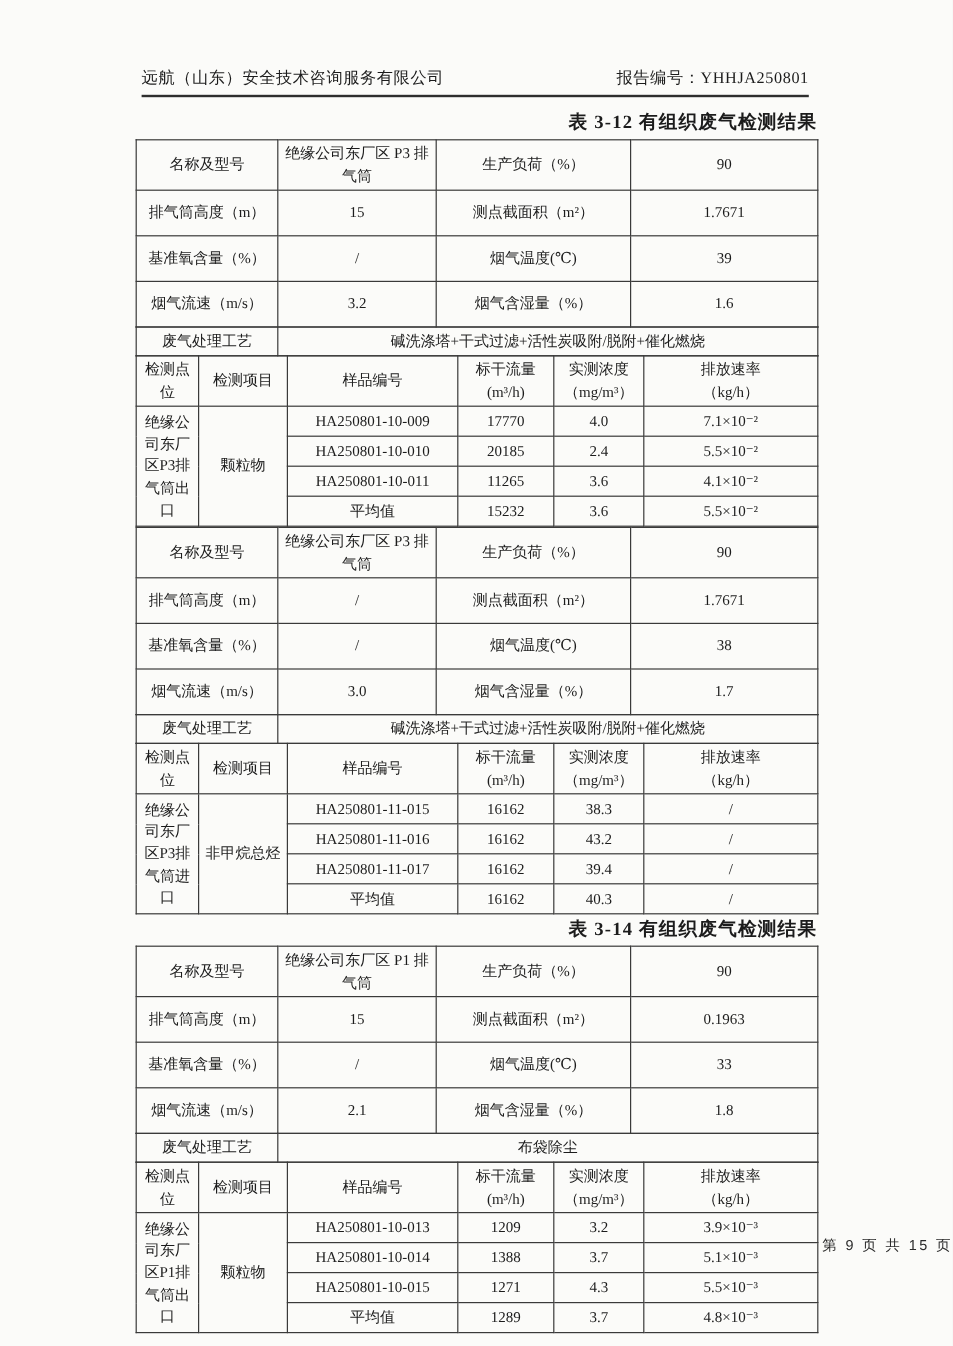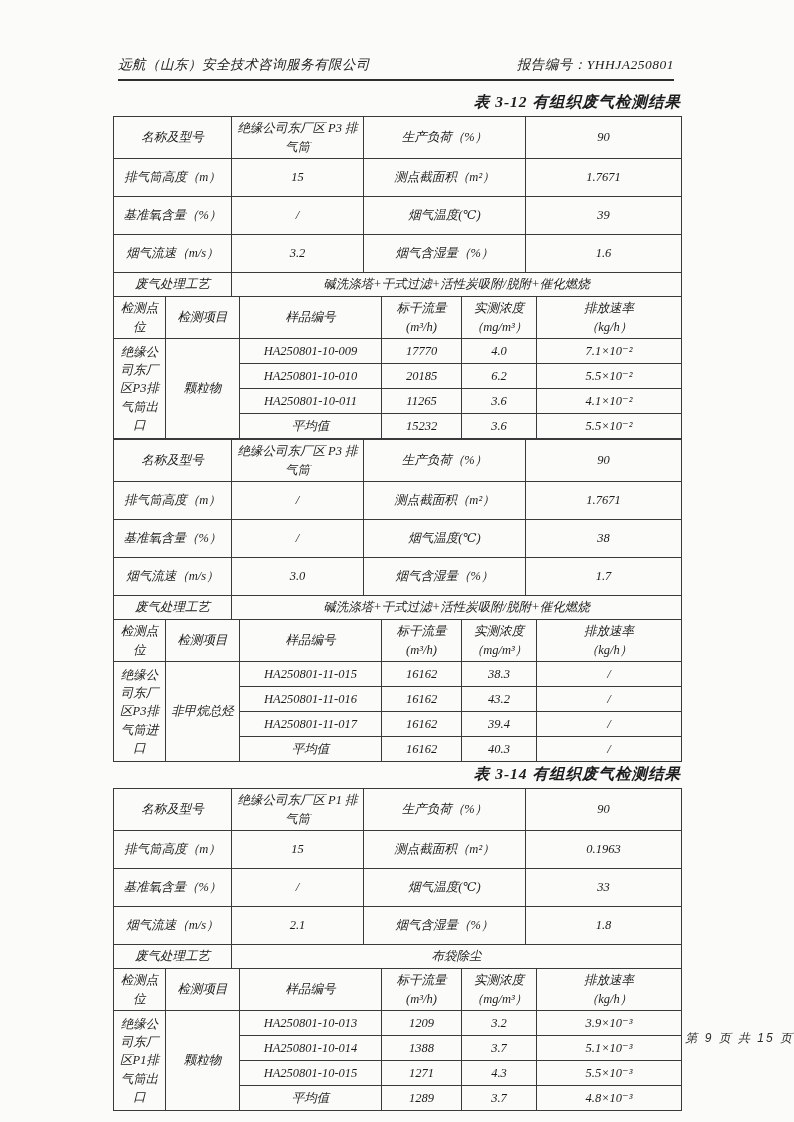--- a/index.html
+++ b/index.html
@@ -7,21 +7,20 @@
     width:794px;height:1122px;
     background:#e8e8e6;
     font-family:"Liberation Serif","DejaVu Serif",serif;
   }
   .page{
     position:relative;
     width:794px;height:1122px;
     background:#fbfbf9;
     color:#1c1c1c;
     overflow:hidden;
-    font-style:italic;
   }
   
   .hdr{
     position:absolute;
     top:56px;left:118px;width:556px;
     display:flex;justify-content:space-between;align-items:flex-end;
     border-bottom:2px solid #2e2e2e;
     padding-bottom:5px;
     font-size:13.5px;
     letter-spacing:0.5px;
@@ -165,21 +164,21 @@
         <td rowspan="4" class="site-cell">绝缘公司东厂区P3排气筒出口</td>
         <td rowspan="4">颗粒物</td>
         <td>HA250801-10-009</td>
         <td>17770</td>
         <td>4.0</td>
         <td>7.1×10⁻²</td>
       </tr>
       <tr class="r-data">
         <td>HA250801-10-010</td>
         <td>20185</td>
-        <td>6.2</td>
+        <td>2.4</td>
         <td>5.5×10⁻²</td>
       </tr>
       <tr class="r-data">
         <td>HA250801-10-011</td>
         <td>11265</td>
         <td>3.6</td>
         <td>4.1×10⁻²</td>
       </tr>
       <tr class="r-data">
         <td>平均值</td>

